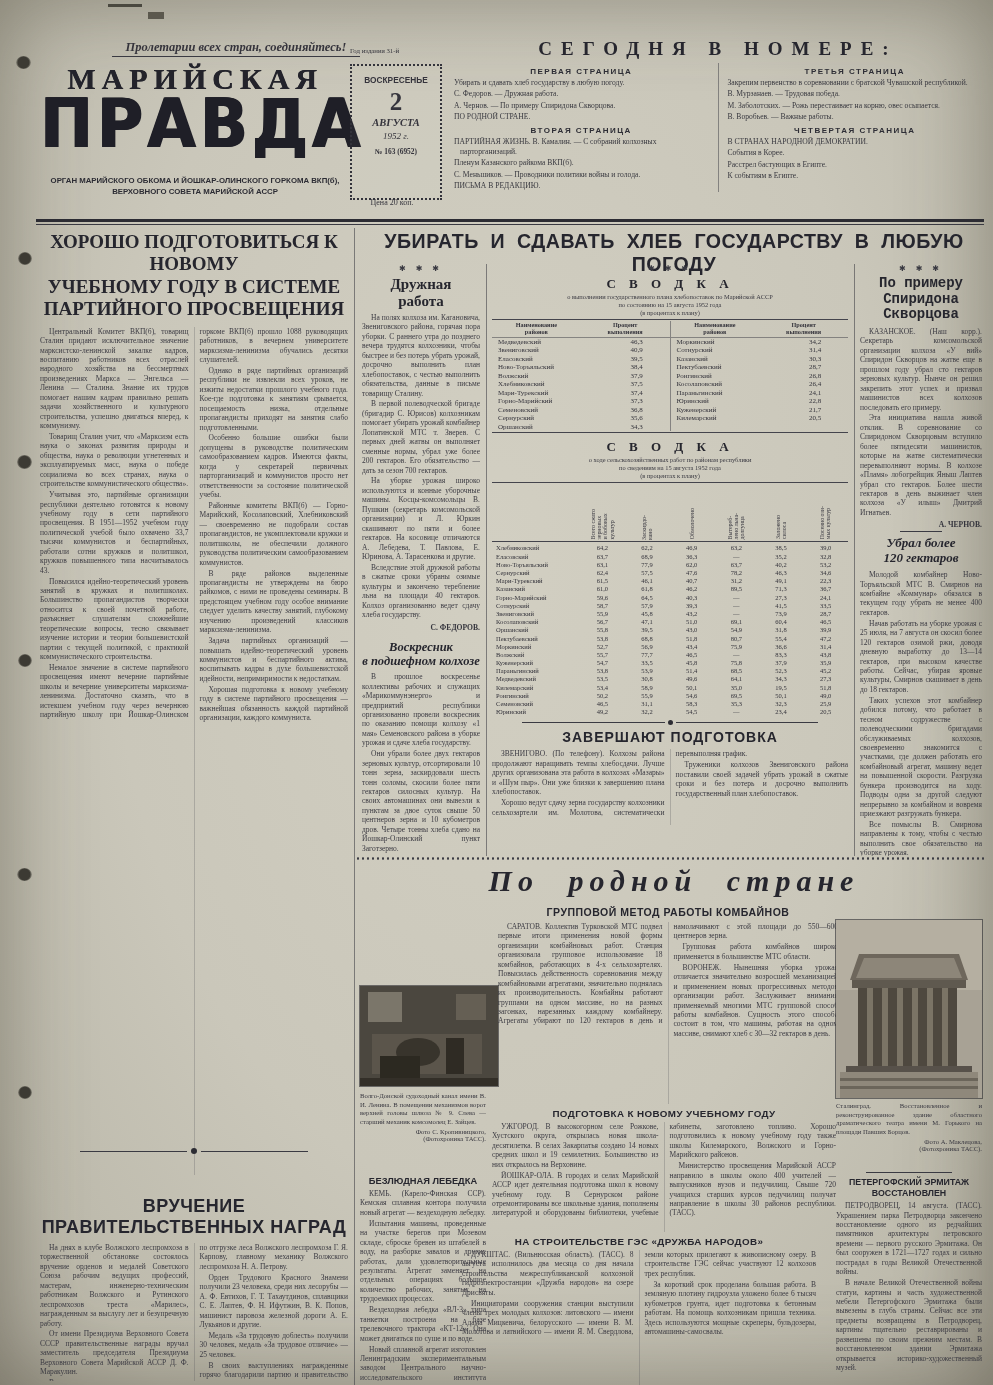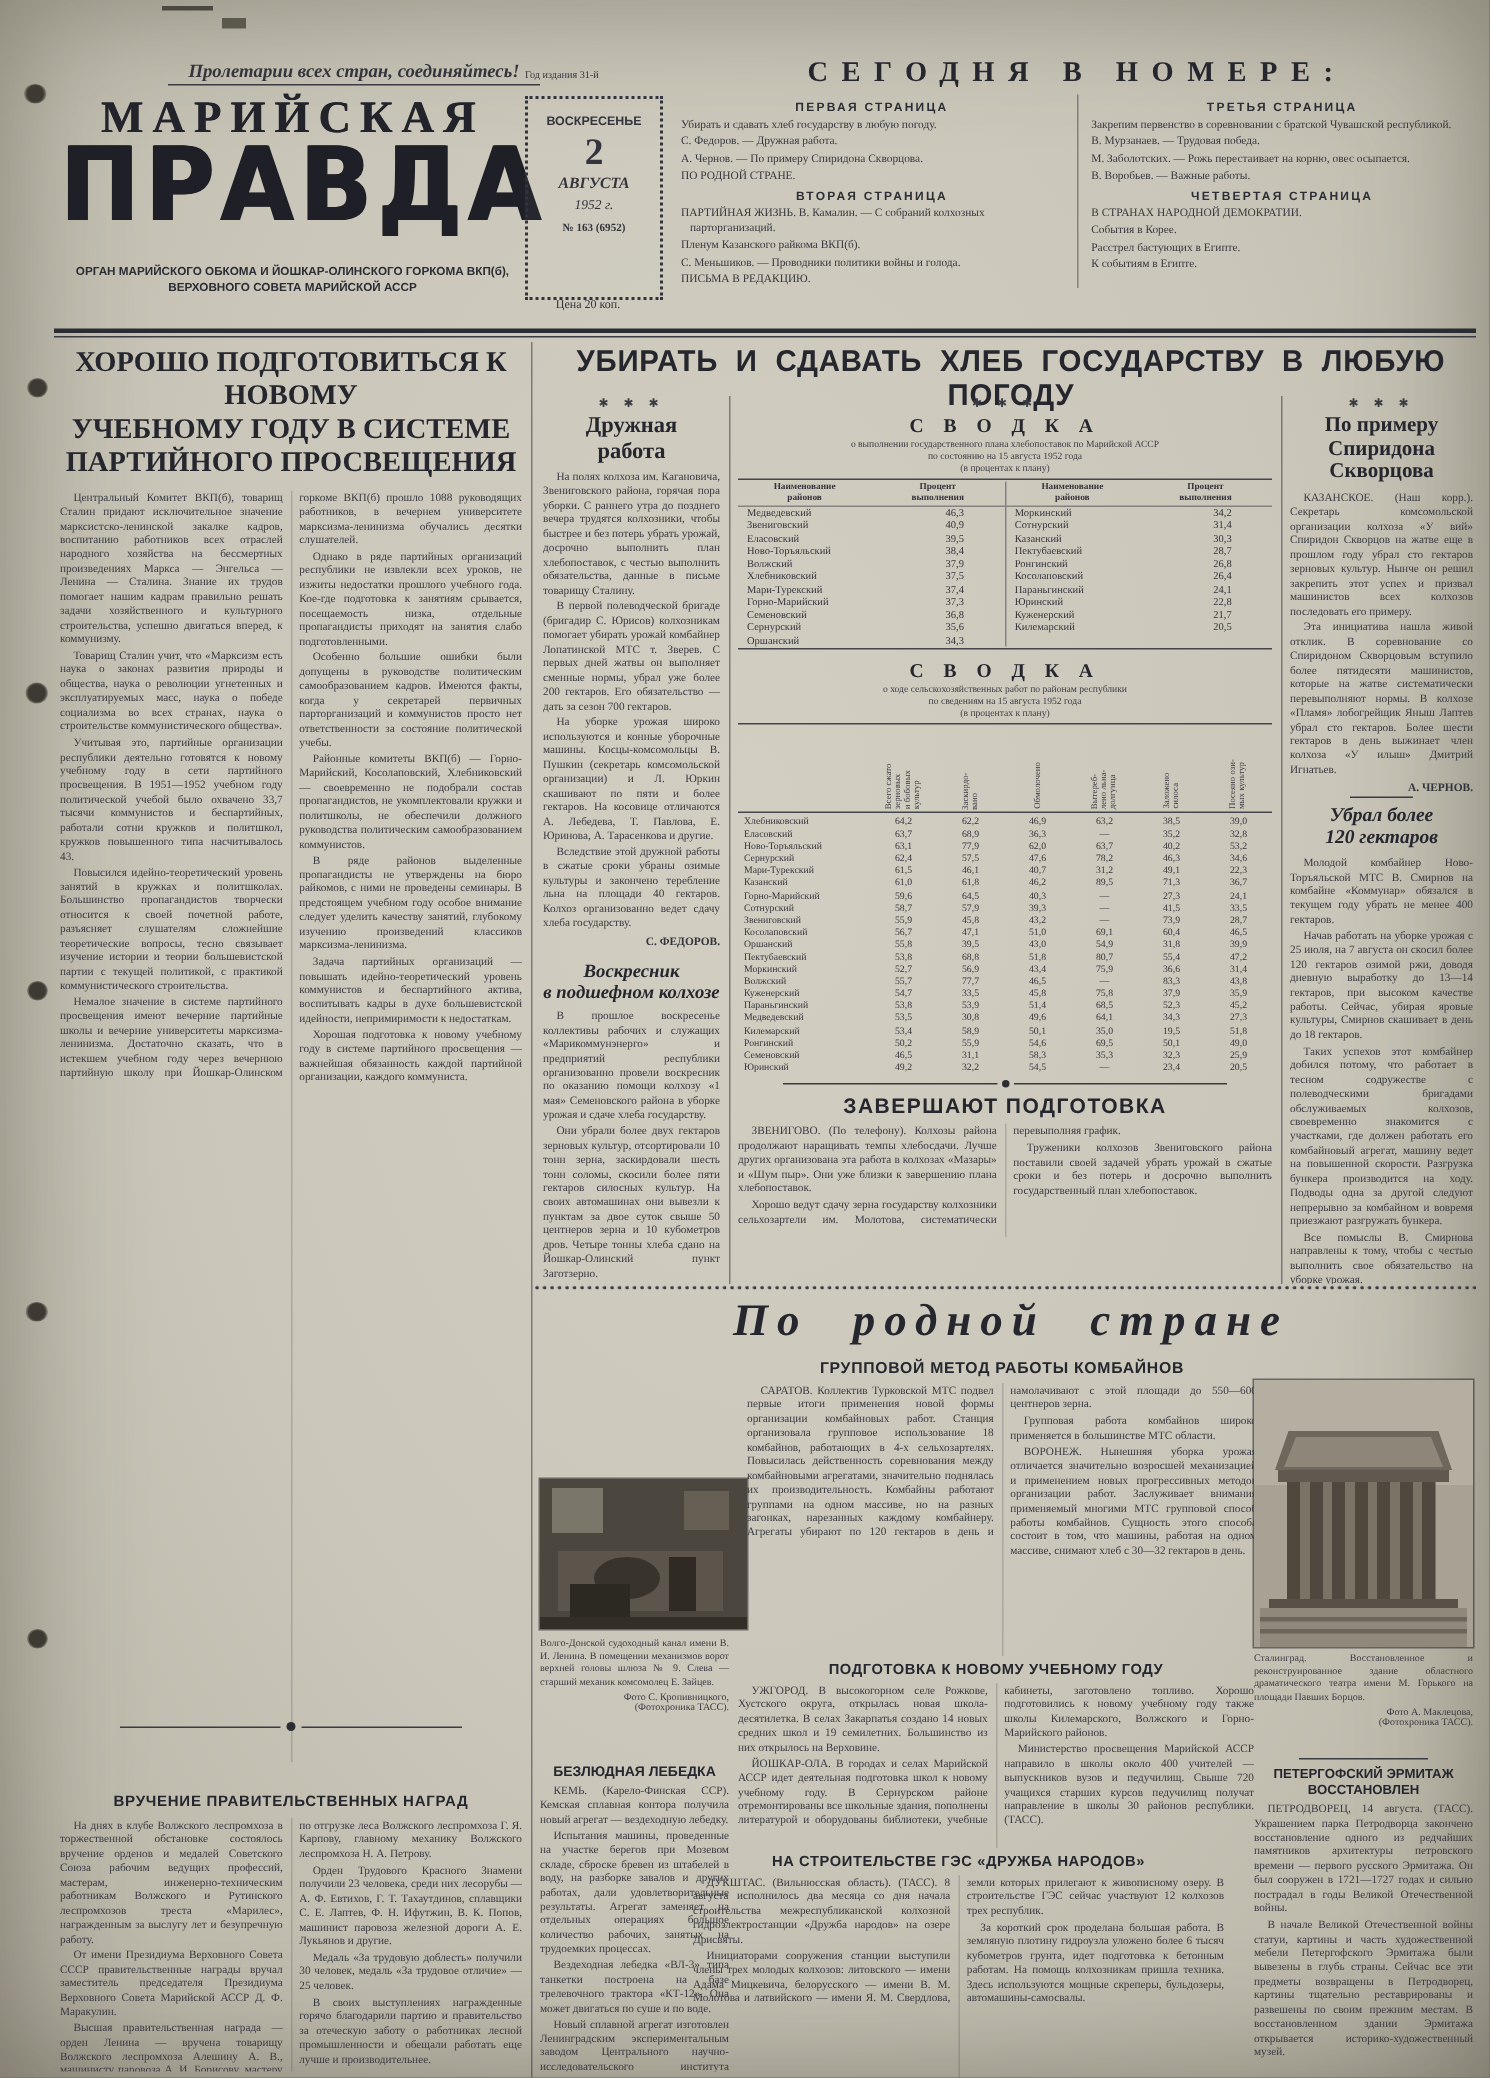--- a/index.html
+++ b/index.html
@@ -522,21 +522,21 @@
     <p>ЗВЕНИГОВО. (По телефону). Колхозы района продолжают наращивать темпы хлебосдачи. Лучше других организована эта работа в колхозах «Мазары» и «Шум пыр». Они уже близки к завершению плана хлебопоставок.</p>
         <p>Хорошо ведут сдачу зерна государству колхозники сельхозартели им. Молотова, систематически перевыполняя график.</p>
         <p>Труженики колхозов Звениговского района поставили своей задачей убрать урожай в сжатые сроки и без потерь и досрочно выполнить государственный план хлебопоставок.</p>
       </div>
   </div>
 
   <div class="abs vrule" style="left:854px;top:264px;height:592px;"></div>
 
   <div class="abs clip" style="left:860px;top:262px;width:122px;height:594px;">
     <div class="stars">✱  ✱  ✱</div>
-    <div class="c h-serif pre" style="font-size:14px;line-height:1.12;">По примеру
+    <div class="c h-serif pre" style="font-size:14px;line-height:1.12;font-family:Liberation Mono, monospace;">По примеру
 Спиридона
 Скворцова</div>
     <div class="t" style="margin-top:4px;">
         <p>КАЗАНСКОЕ. (Наш корр.). Секретарь комсомольской организации колхоза «У вий» Спиридон Скворцов на жатве еще в прошлом году убрал сто гектаров зерновых культур. Нынче он решил закрепить этот успех и призвал машинистов всех колхозов последовать его примеру.</p>
         <p>Эта инициатива нашла живой отклик. В соревнование со Спиридоном Скворцовым вступило более пятидесяти машинистов, которые на жатве систематически перевыполняют нормы. В колхозе «Пламя» лобогрейщик Яныш Лаптев убрал сто гектаров. Более шести гектаров в день выжинает член колхоза «У илыш» Дмитрий Игнатьев.</p>
       </div>
     <div class="byline">А. ЧЕРНОВ.</div>
     <div class="orn">
         <i></i>
       </div>
@@ -655,21 +655,21 @@
         <p>В начале Великой Отечественной войны статуи, картины и часть художественной мебели Петергофского Эрмитажа были вывезены в глубь страны. Сейчас все эти предметы возвращены в Петродворец, картины тщательно реставрированы и развешены по своим прежним местам. В восстановленном здании Эрмитажа открывается историко-художественный музей.</p>
       </div>
   </div>
 
   <div class="abs clip" style="left:40px;top:1146px;width:308px;height:235px;">
     <div class="orn">
         <i></i>
         <b></b>
         <i></i>
       </div>
-    <div class="c h-sans" style="font-size:10px;letter-spacing:.5px;margin-top:42px;">ВРУЧЕНИЕ ПРАВИТЕЛЬСТВЕННЫХ НАГРАД</div>
+    <div class="c h-sans" style="font-size:18px;letter-spacing:.5px;margin-top:42px;">ВРУЧЕНИЕ ПРАВИТЕЛЬСТВЕННЫХ НАГРАД</div>
     <div class="t cols2" style="margin-top:5px;height:195px;">
 
     <p>На днях в клубе Волжского леспромхоза в торжественной обстановке состоялось вручение орденов и медалей Советского Союза рабочим ведущих профессий, мастерам, инженерно-техническим работникам Волжского и Рутинского леспромхозов треста «Марилес», награжденным за выслугу лет и безупречную работу.</p>
         <p>От имени Президиума Верховного Совета СССР правительственные награды вручал заместитель председателя Президиума Верховного Совета Марийской АССР Д. Ф. Маракулин.</p>
         <p>Высшая правительственная награда — орден Ленина — вручена товарищу Волжского леспромхоза Алешину А. В., машинисту паровоза А. И. Борисову, мастеру по отгрузке леса Волжского леспромхоза Г. Я. Карпову, главному механику Волжского леспромхоза Н. А. Петрову.</p>
         <p>Орден Трудового Красного Знамени получили 23 человека, среди них лесорубы — А. Ф. Евтихов, Г. Т. Тахаутдинов, сплавщики С. Е. Лаптев, Ф. Н. Ифутжин, В. К. Попов, машинист паровоза железной дороги А. Е. Лукьянов и другие.</p>
         <p>Медаль «За трудовую доблесть» получили 30 человек, медаль «За трудовое отличие» — 25 человек.</p>
         <p>В своих выступлениях награжденные горячо благодарили партию и правительство за отеческую заботу о работниках лесной промышленности и обещали работать еще лучше и производительнее.</p>
       </div>
   </div>

